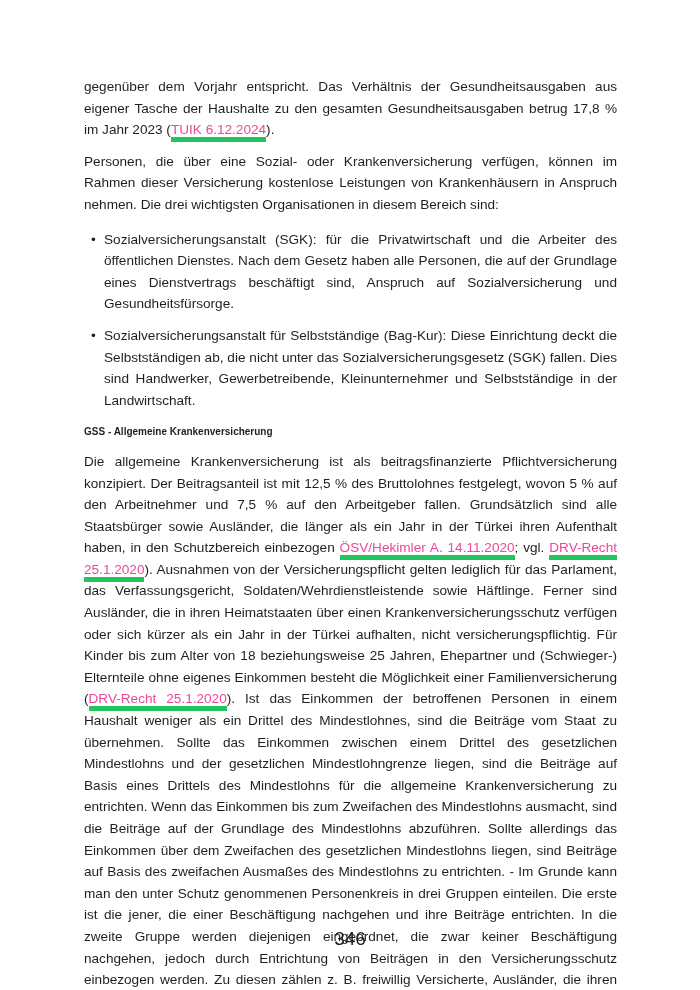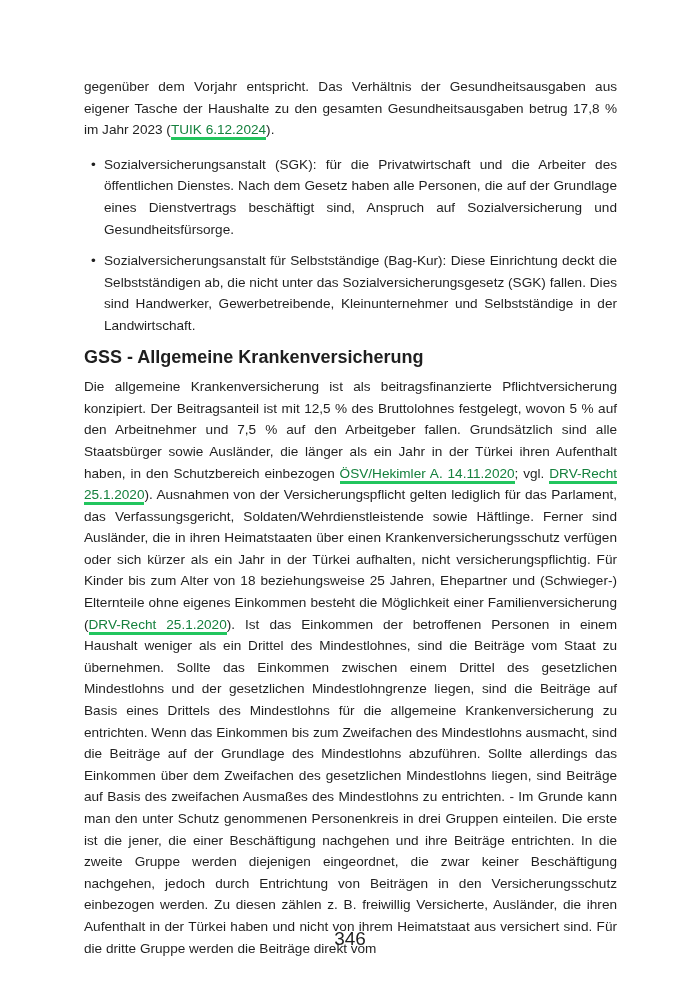--- a/index.html
+++ b/index.html
@@ -4,31 +4,32 @@
 <style>
   html, body { margin: 0; padding: 0; background: #ffffff; }
   body { width: 700px; height: 990px; position: relative; overflow: hidden;
          font-family: "Liberation Sans", sans-serif; color: #1f1f1f; }
   .page { position: absolute; left: 84px; top: 76px; width: 533px;
           font-size: 13.6px; line-height: 21.6px; }
   p { margin: 0 0 10px 0; text-align: justify; hyphens: manual; }
   ul { margin: 13px 0 10px 0; padding: 0 0 0 20px; list-style: none; }
   li { position: relative; text-align: justify; margin-bottom: 10px; }
   li::before { content: "•"; position: absolute; left: -13px; top: 0; }
-  h3 { font-size: 18px; font-weight: bold; margin: 0 0 8px 0; line-height: 21.6px; }
-  a.ref { color: #15803d; text-decoration: none; border-bottom: 3px solid #22c55e; }
+  h3 { font-size: 10px; font-weight: bold; margin: 0 0 8px 0; line-height: 21.6px; }
+  a.ref { color: #ec4899; text-decoration: none; border-bottom: 5px solid #22c55e; }
   .pagenum { position: absolute; top: 928px; left: 0; width: 700px; text-align: center;
              font-size: 19px; }
 </style>
 </head>
 <body>
 
 <div class="page">
   <p><span>gegenüber dem Vorjahr entspricht. Das Verhältnis der Gesundheitsausgaben aus eigener Ta­sche der Haushalte zu den gesamten Gesundheitsausgaben betrug 17,8 % im Jahr 2023 (</span><a class="ref">TUIK 6.12.2024</a><span>).</span></p>
 
+  <p>Personen, die über eine Sozial- oder Krankenversicherung verfügen, können im Rahmen die­ser Versicherung kostenlose Leistungen von Krankenhäusern in Anspruch nehmen. Die drei wichtigsten Organisationen in diesem Bereich sind:</p>
 
   <ul>
     <li>Sozialversicherungsanstalt (SGK): für die Privatwirtschaft und die Arbeiter des öffentlichen Dienstes. Nach dem Gesetz haben alle Personen, die auf der Grundlage eines Dienstver­trags beschäftigt sind, Anspruch auf Sozialversicherung und Gesundheitsfürsorge.</li>
     <li>Sozialversicherungsanstalt für Selbstständige (Bag-Kur): Diese Einrichtung deckt die Selbst­ständigen ab, die nicht unter das Sozialversicherungsgesetz (SGK) fallen. Dies sind Hand­werker, Gewerbetreibende, Kleinunternehmer und Selbstständige in der Landwirtschaft.</li>
   </ul>
 
   <h3>GSS - Allgemeine Krankenversicherung</h3>
 
   <p><span>Die allgemeine Krankenversicherung ist als beitragsfinanzierte Pflichtversicherung konzipiert. Der Beitragsanteil ist mit 12,5 % des Bruttolohnes festgelegt, wovon 5 % auf den Arbeitnehmer und 7,5 % auf den Arbeitgeber fallen. Grundsätzlich sind alle Staatsbürger sowie Ausländer, die länger als ein Jahr in der Türkei ihren Aufenthalt haben, in den Schutzbereich einbezogen </span><a class="ref">ÖSV/Hekimler A. 14.11.2020</a><span>; vgl. </span><a class="ref">DRV-Recht 25.1.2020</a><span>). Ausnahmen von der Versicherungs­pflicht gelten lediglich für das Parlament, das Verfassungsgericht, Soldaten/Wehrdienstleistende sowie Häftlinge. Ferner sind Ausländer, die in ihren Heimatstaaten über einen Krankenversi­cherungsschutz verfügen oder sich kürzer als ein Jahr in der Türkei aufhalten, nicht versi­cherungspflichtig. Für Kinder bis zum Alter von 18 beziehungsweise 25 Jahren, Ehepartner und (Schwieger-) Elternteile ohne eigenes Einkommen besteht die Möglichkeit einer Familien­versicherung (</span><a class="ref">DRV-Recht 25.1.2020</a><span>). Ist das Einkommen der betroffenen Personen in einem Haushalt weniger als ein Drittel des Mindestlohnes, sind die Beiträge vom Staat zu übernehmen. Sollte das Einkommen zwischen einem Drittel des gesetzlichen Mindestlohns und der gesetzli­chen Mindestlohngrenze liegen, sind die Beiträge auf Basis eines Drittels des Mindestlohns für die allgemeine Krankenversicherung zu entrichten. Wenn das Einkommen bis zum Zweifachen des Mindestlohns ausmacht, sind die Beiträge auf der Grundlage des Mindestlohns abzuführen. Sollte allerdings das Einkommen über dem Zweifachen des gesetzlichen Mindestlohns liegen, sind Beiträge auf Basis des zweifachen Ausmaßes des Mindestlohns zu entrichten. - Im Grunde kann man den unter Schutz genommenen Personenkreis in drei Gruppen einteilen. Die erste ist die jener, die einer Beschäftigung nachgehen und ihre Beiträge entrichten. In die zweite Grup­pe werden diejenigen eingeordnet, die zwar keiner Beschäftigung nachgehen, jedoch durch Entrichtung von Beiträgen in den Versicherungsschutz einbezogen werden. Zu diesen zählen z. B. freiwillig Versicherte, Ausländer, die ihren Aufenthalt in der Türkei haben und nicht von ihrem Heimatstaat aus versichert sind. Für die dritte Gruppe werden die Beiträge direkt vom</span></p>
 </div>

